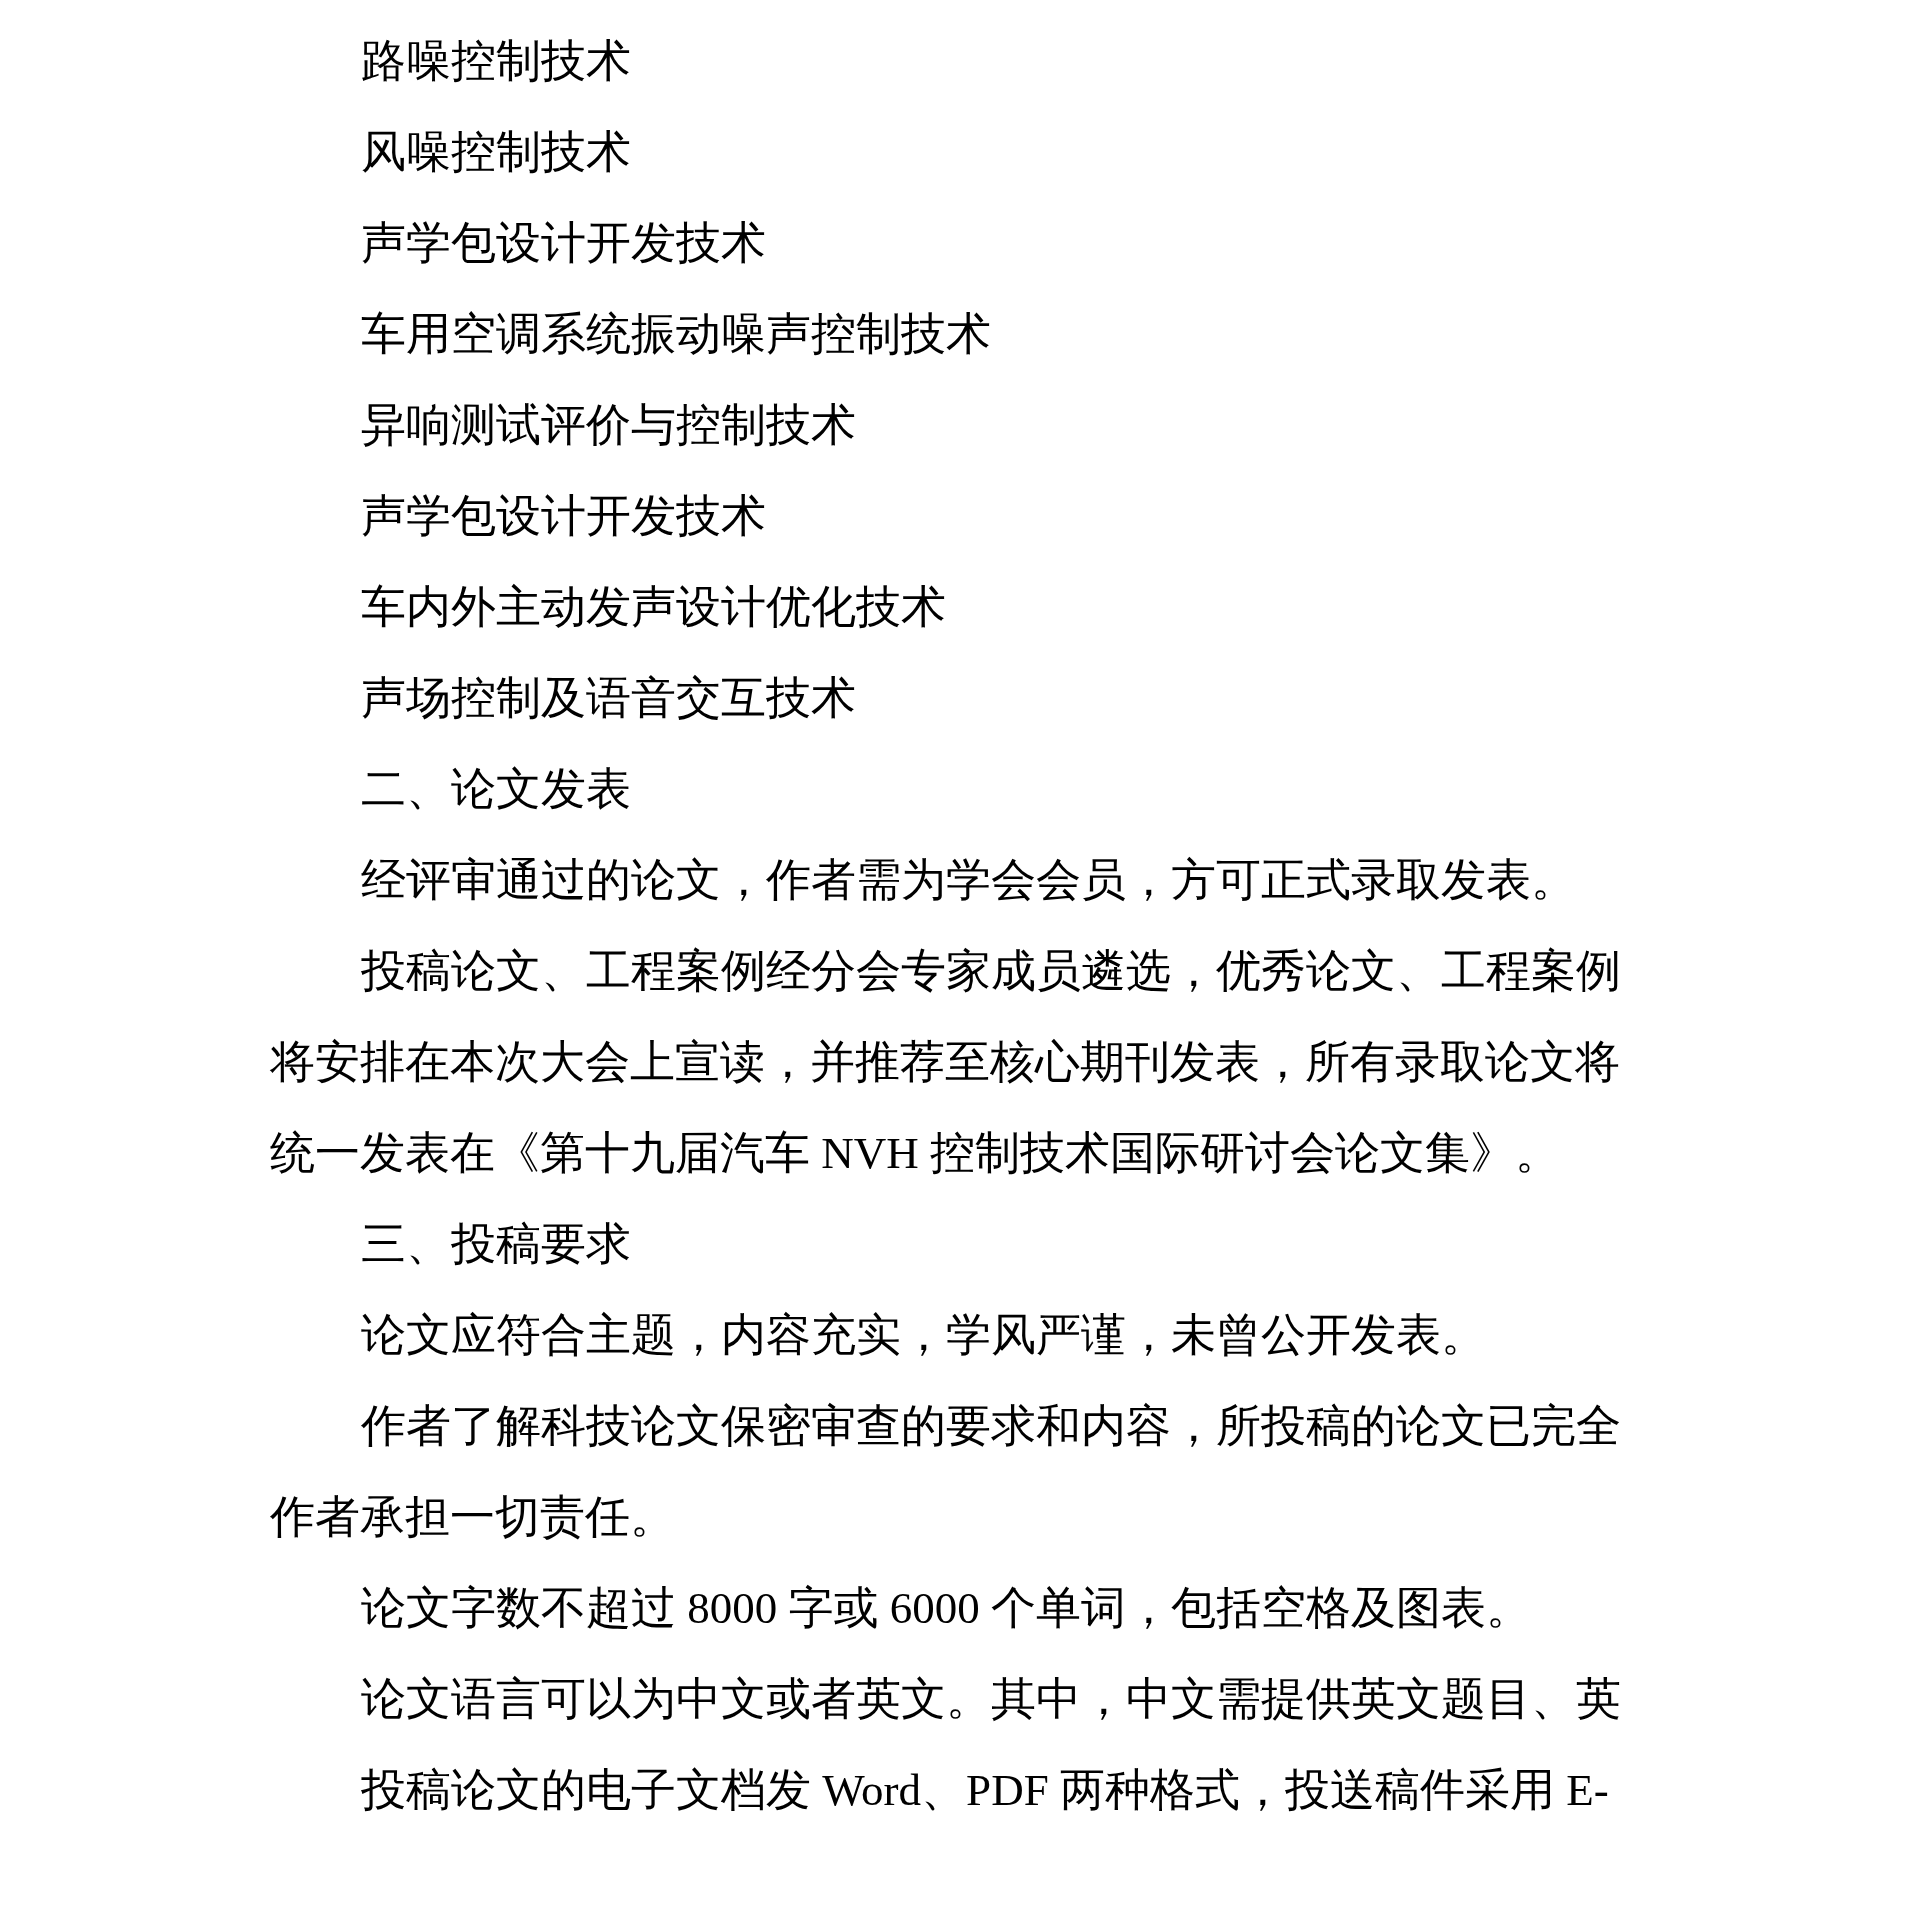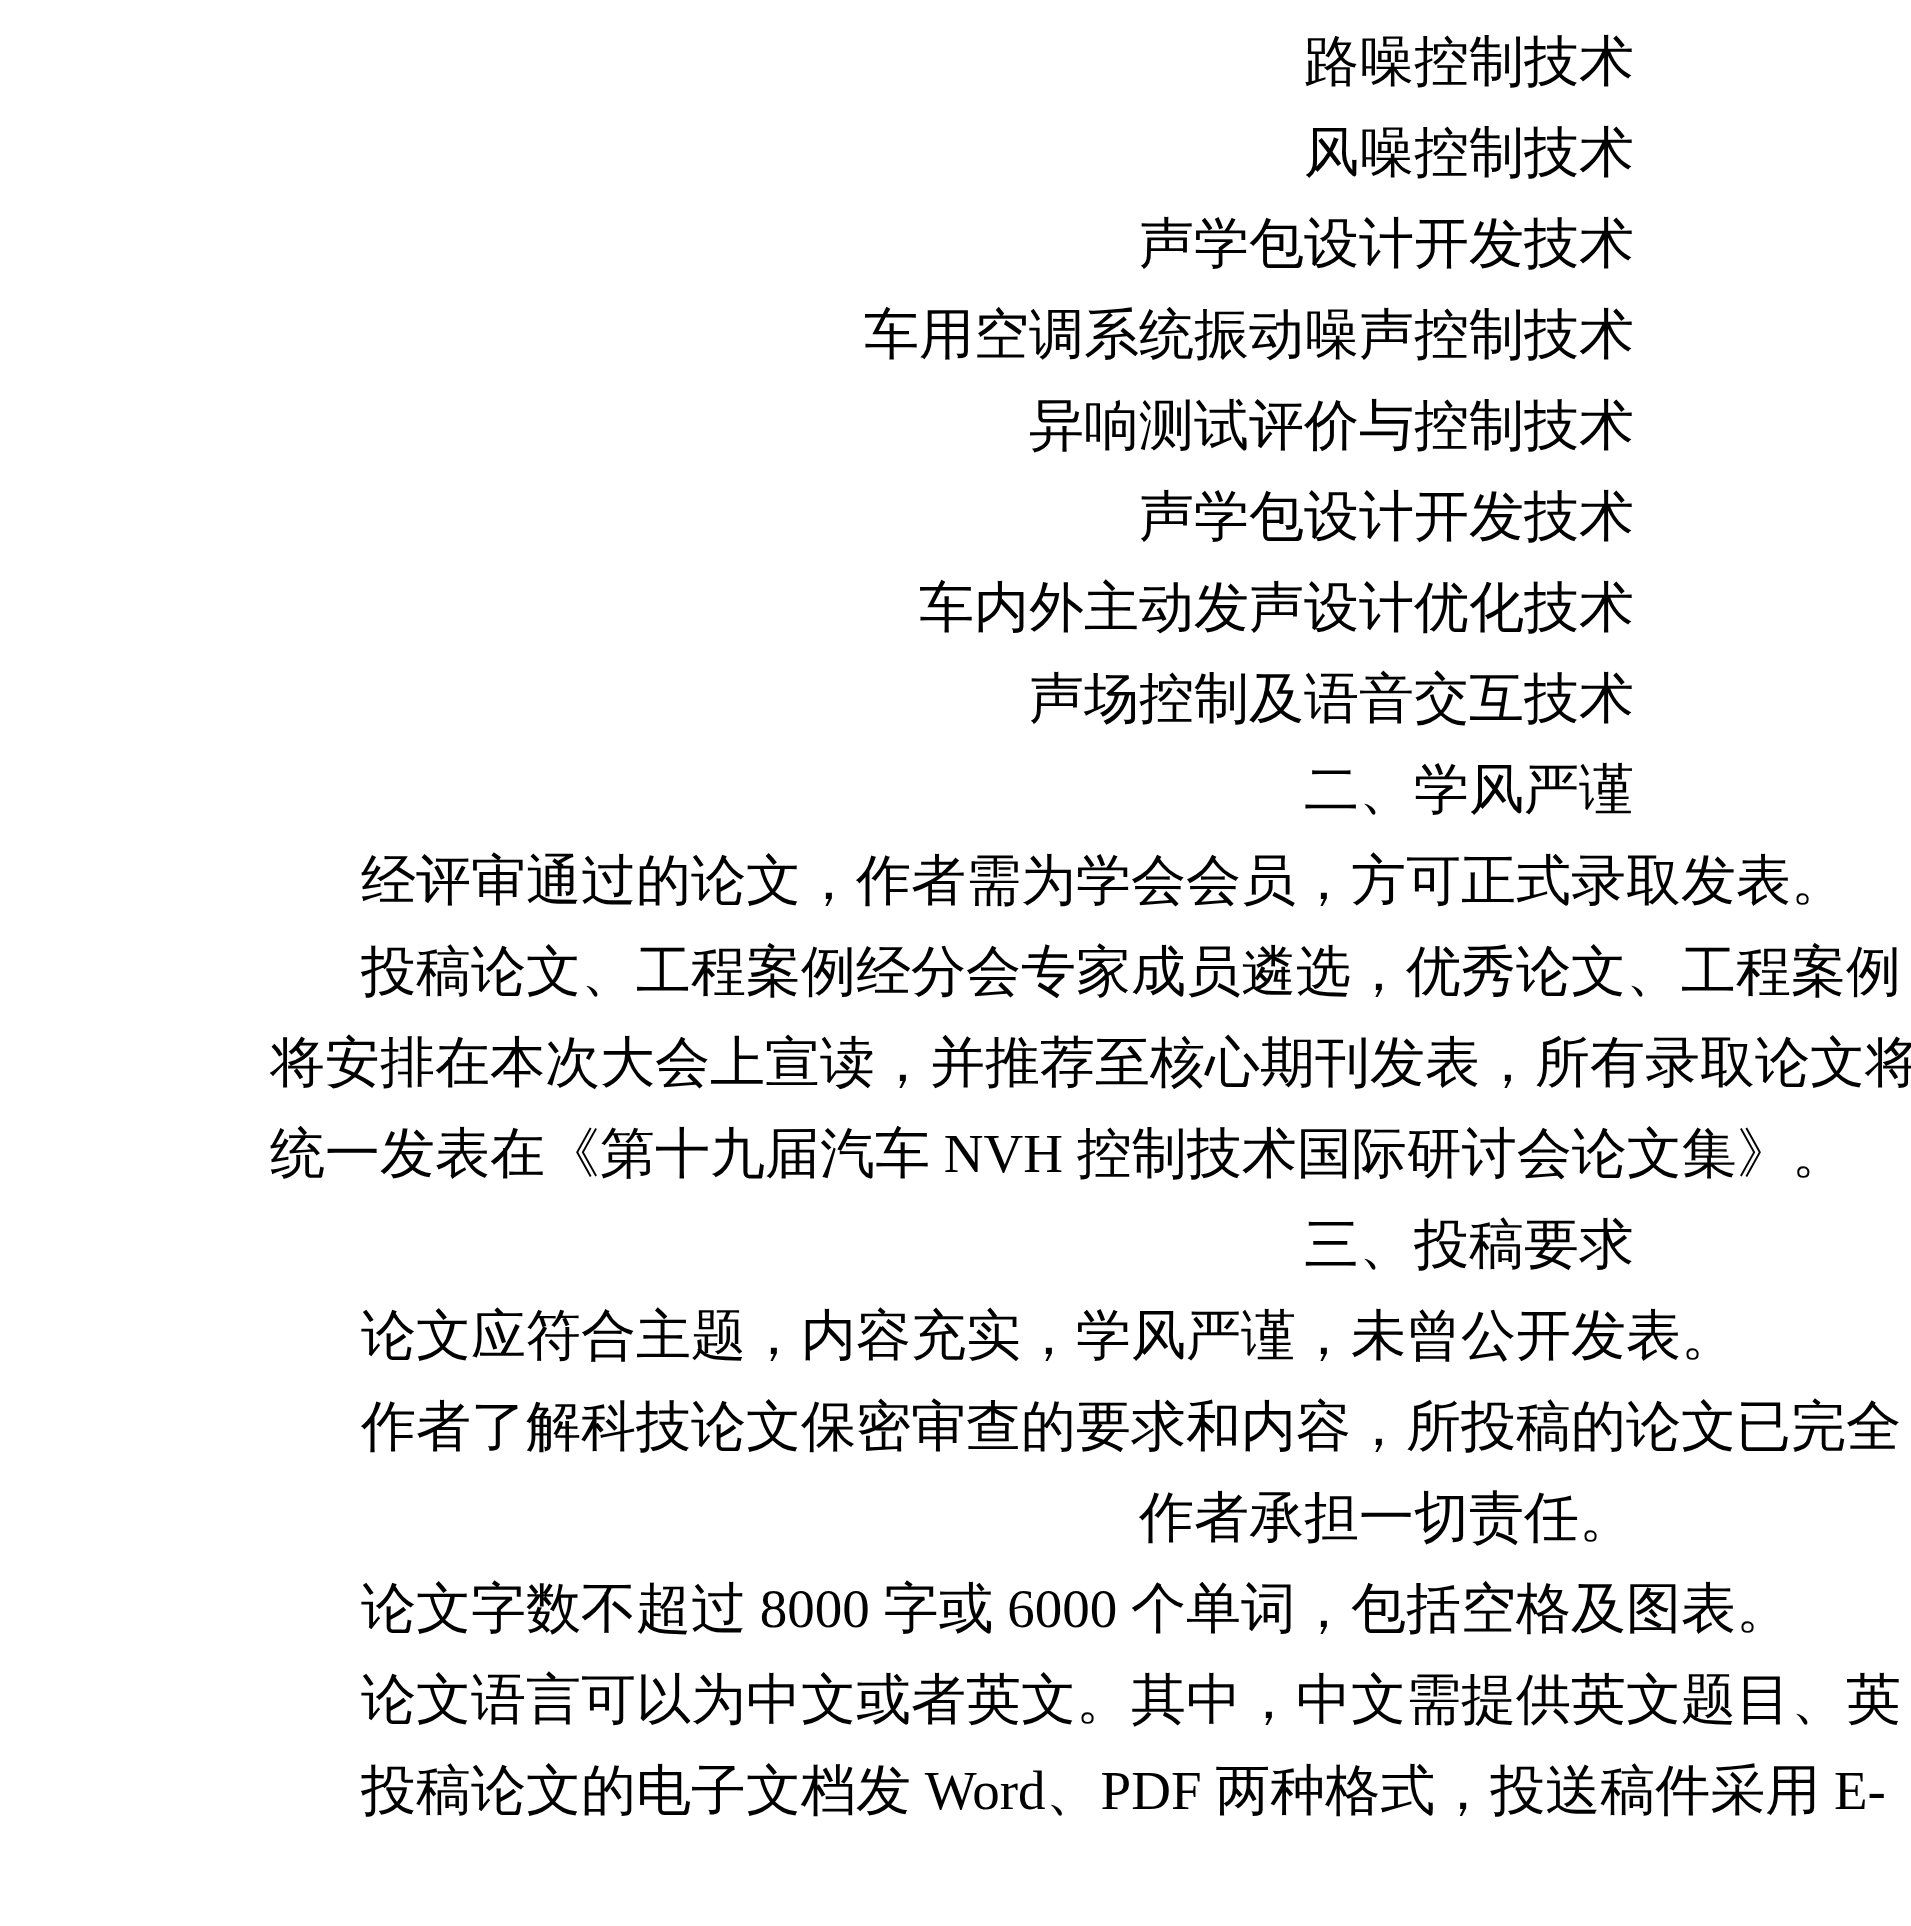--- a/index.html
+++ b/index.html
@@ -14,41 +14,41 @@
     background: #ffffff;
     box-sizing: border-box;
     padding: 16px 277px 0 270px;
     font-family: "Liberation Serif", "DejaVu Serif", serif;
     color: #000000;
     overflow: hidden;
   }
   .line {
     height: 91px;
     line-height: 91px;
-    font-size: 55px;
+    font-size: 45px;
     white-space: nowrap;
-    text-align: right;
+    text-align: left;
   }
   .indent {
     text-indent: 91px;
   }
 </style>
 </head>
 <body>
 
 <div class="page">
   <div class="line indent">路噪控制技术</div>
   <div class="line indent">风噪控制技术</div>
   <div class="line indent">声学包设计开发技术</div>
   <div class="line indent">车用空调系统振动噪声控制技术</div>
   <div class="line indent">异响测试评价与控制技术</div>
   <div class="line indent">声学包设计开发技术</div>
   <div class="line indent">车内外主动发声设计优化技术</div>
   <div class="line indent">声场控制及语音交互技术</div>
-  <div class="line indent">二、学风严谨</div>
+  <div class="line indent">二、论文发表</div>
   <div class="line indent">经评审通过的论文，作者需为学会会员，方可正式录取发表。</div>
   <div class="line indent">投稿论文、工程案例经分会专家成员遴选，优秀论文、工程案例</div>
   <div class="line">将安排在本次大会上宣读，并推荐至核心期刊发表，所有录取论文将</div>
   <div class="line">统一发表在《第十九届汽车 NVH 控制技术国际研讨会论文集》。</div>
   <div class="line indent">三、投稿要求</div>
   <div class="line indent">论文应符合主题，内容充实，学风严谨，未曾公开发表。</div>
   <div class="line indent">作者了解科技论文保密审查的要求和内容，所投稿的论文已完全</div>
   <div class="line">作者承担一切责任。</div>
   <div class="line indent">论文字数不超过 8000 字或 6000 个单词，包括空格及图表。</div>
   <div class="line indent">论文语言可以为中文或者英文。其中，中文需提供英文题目、英</div>

